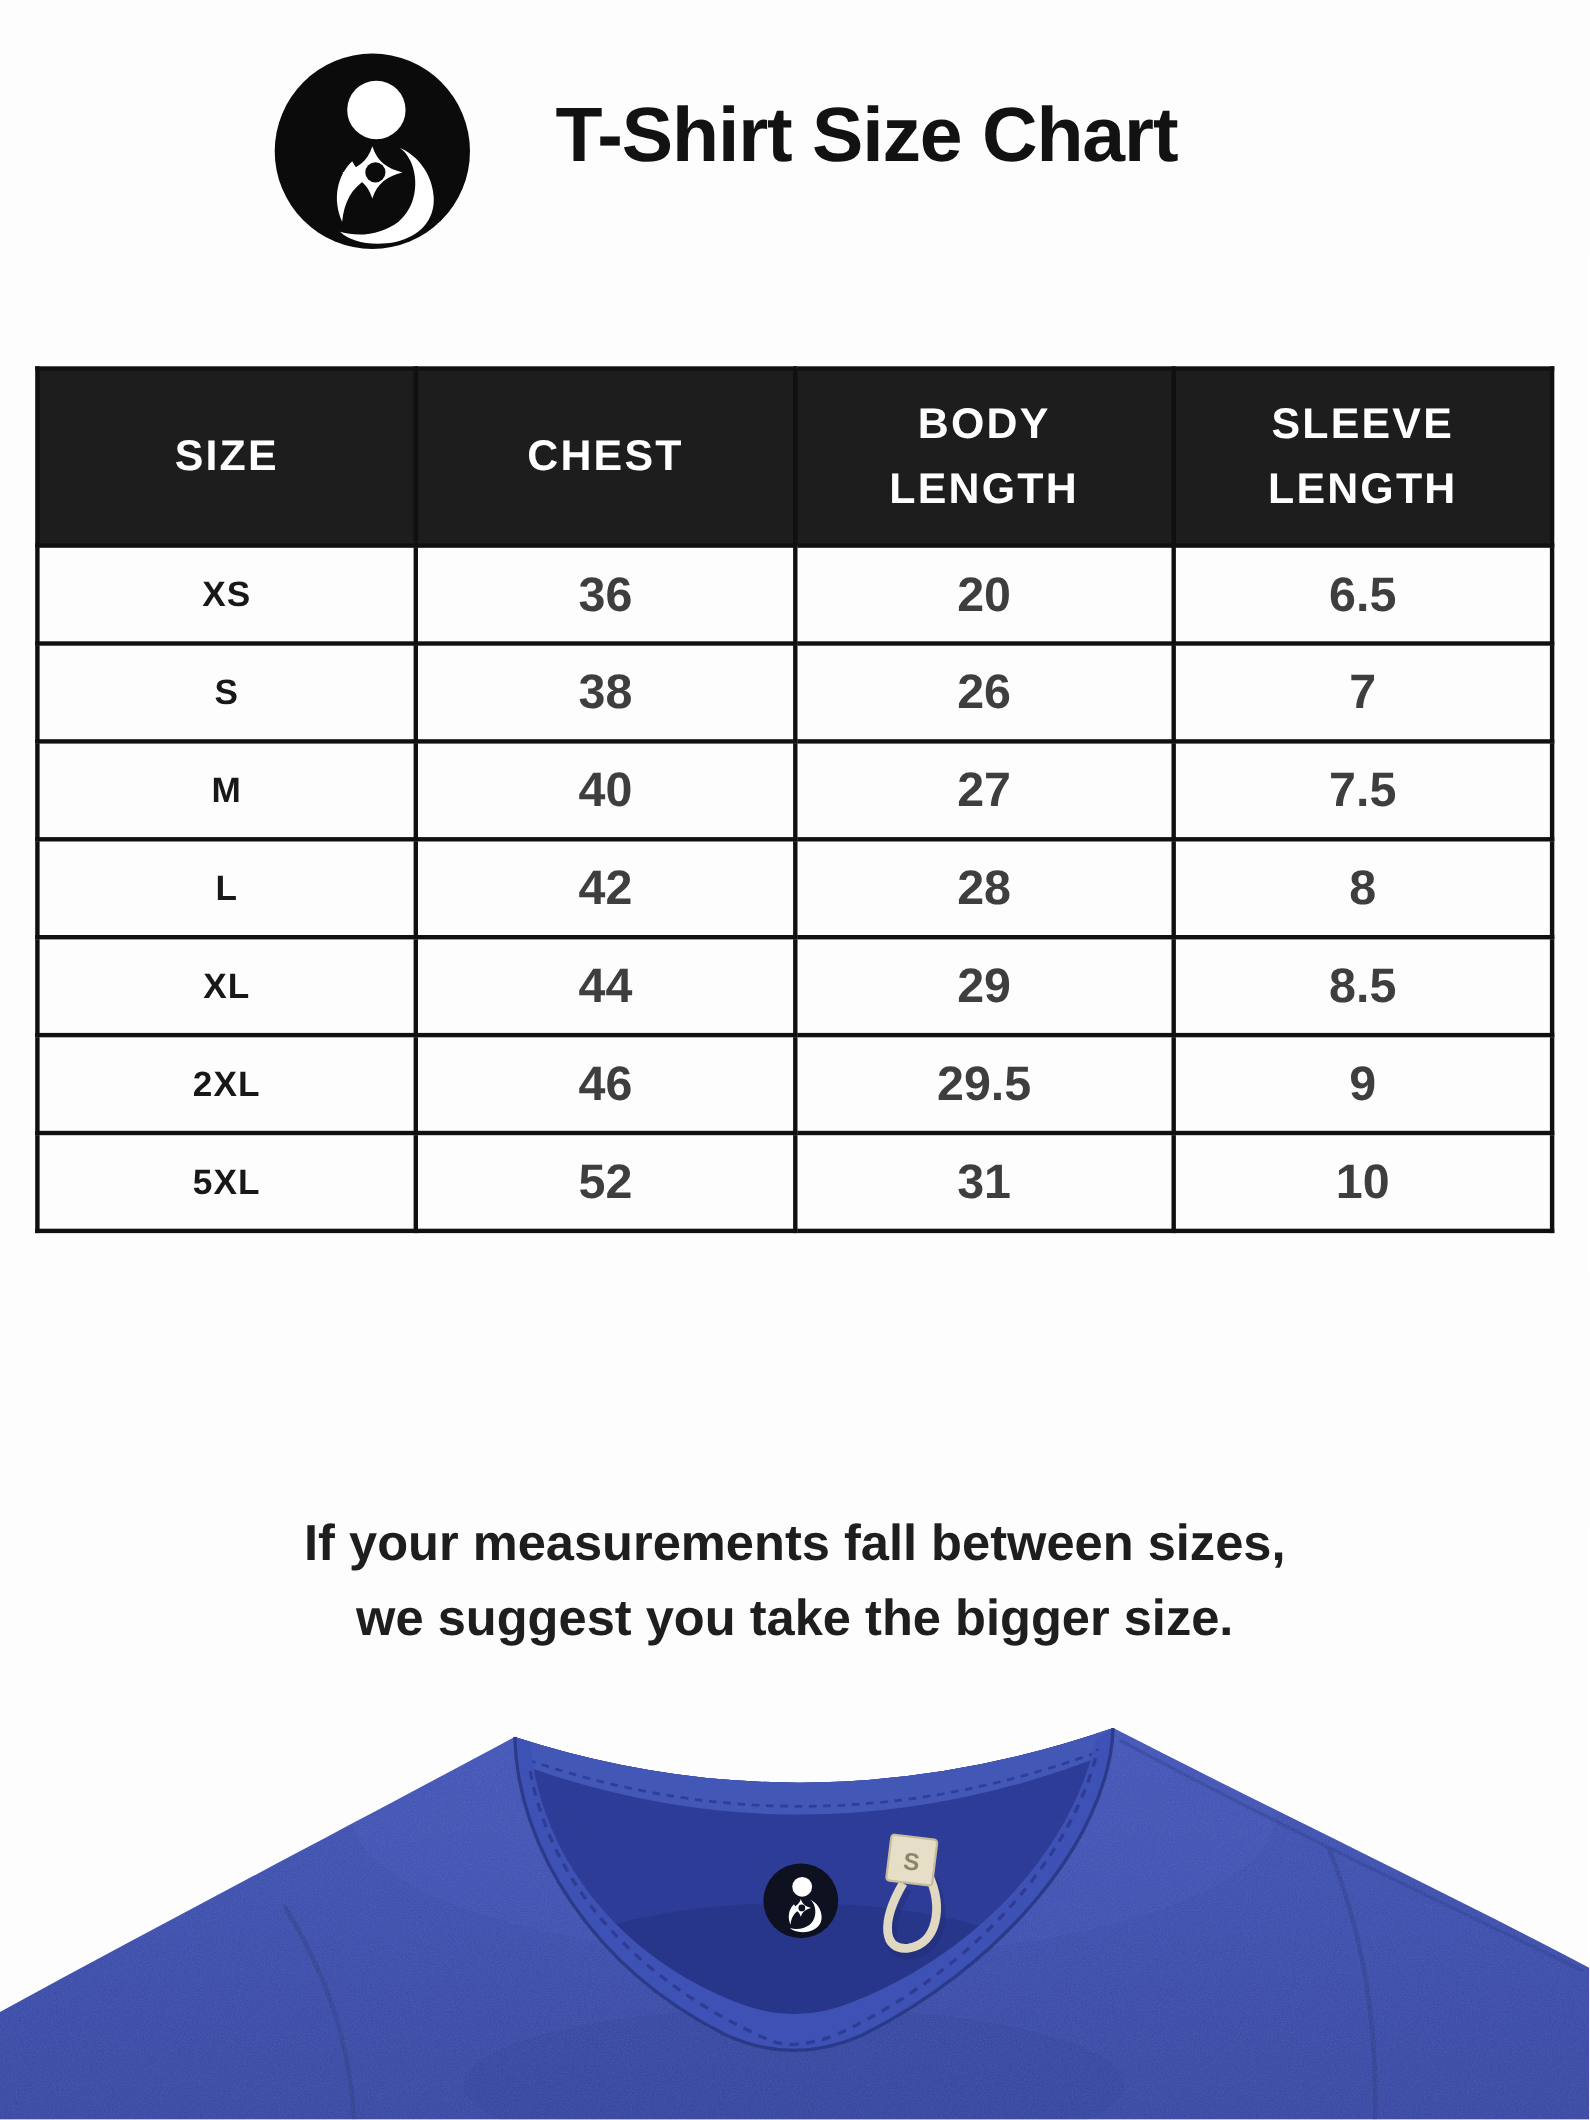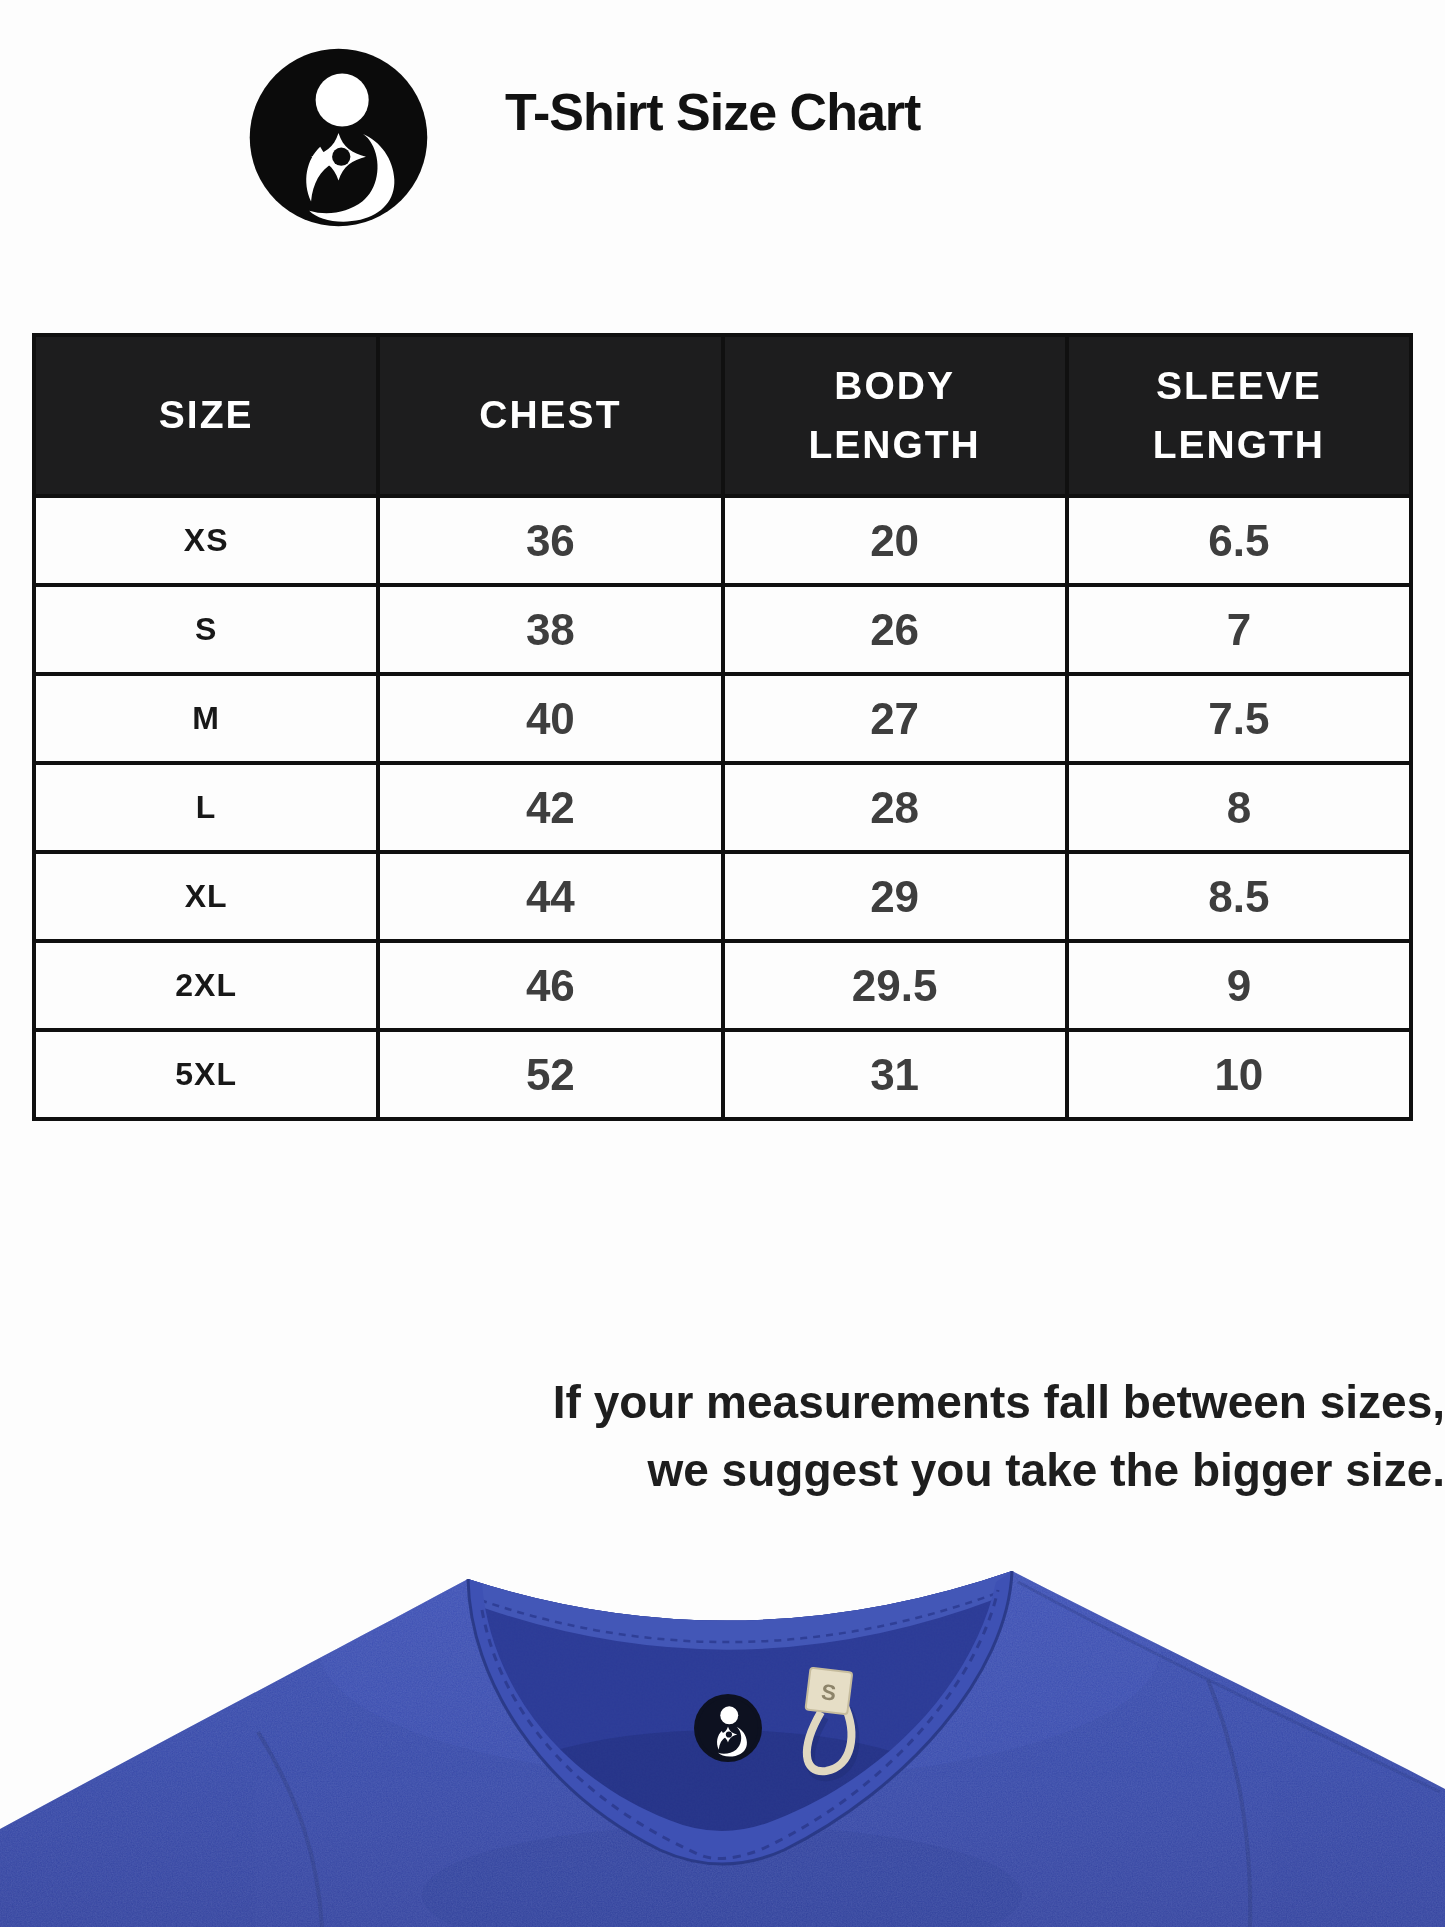--- a/index.html
+++ b/index.html
@@ -13,21 +13,21 @@
   }
 
   
   .brand-logo {
     position:absolute; left:247px; top:46px;
     width:183px; height:183px;
     color:#0b0b0b;
   }
   .page-title {
     position:absolute; left:505px; top:82px;
-    font-size:52px; font-weight:700; letter-spacing:-1px;
+    font-size:70px; font-weight:700; letter-spacing:-1px;
     color:#121212; white-space:nowrap;
   }
 
   
   table.size-chart {
     position:absolute; left:32px; top:333px; width:1381px;
     border-collapse:collapse; table-layout:fixed;
     border:4px solid #0ea5e9;
   }
   .size-chart th, .size-chart td {
@@ -45,21 +45,21 @@
     height:89px;
     font-size:44px; font-weight:700; color:#3e3e3e;
   }
   .size-chart td.size-cell {
     font-size:32px; font-weight:700; color:#181818; letter-spacing:1px;
   }
 
   
   .note {
     position:absolute; top:1368px; left:0; width:100%;
-    text-align:right;
+    text-align:center;
     font-size:46px; font-weight:700; color:#1e1e1e;
     line-height:68px; letter-spacing:0px;
   }
 
   
   .photo {
     position:absolute; left:0; bottom:0;
     width:1445px; height:407px;
   }
   .hidden-defs { position:absolute; width:0; height:0; overflow:hidden; }

